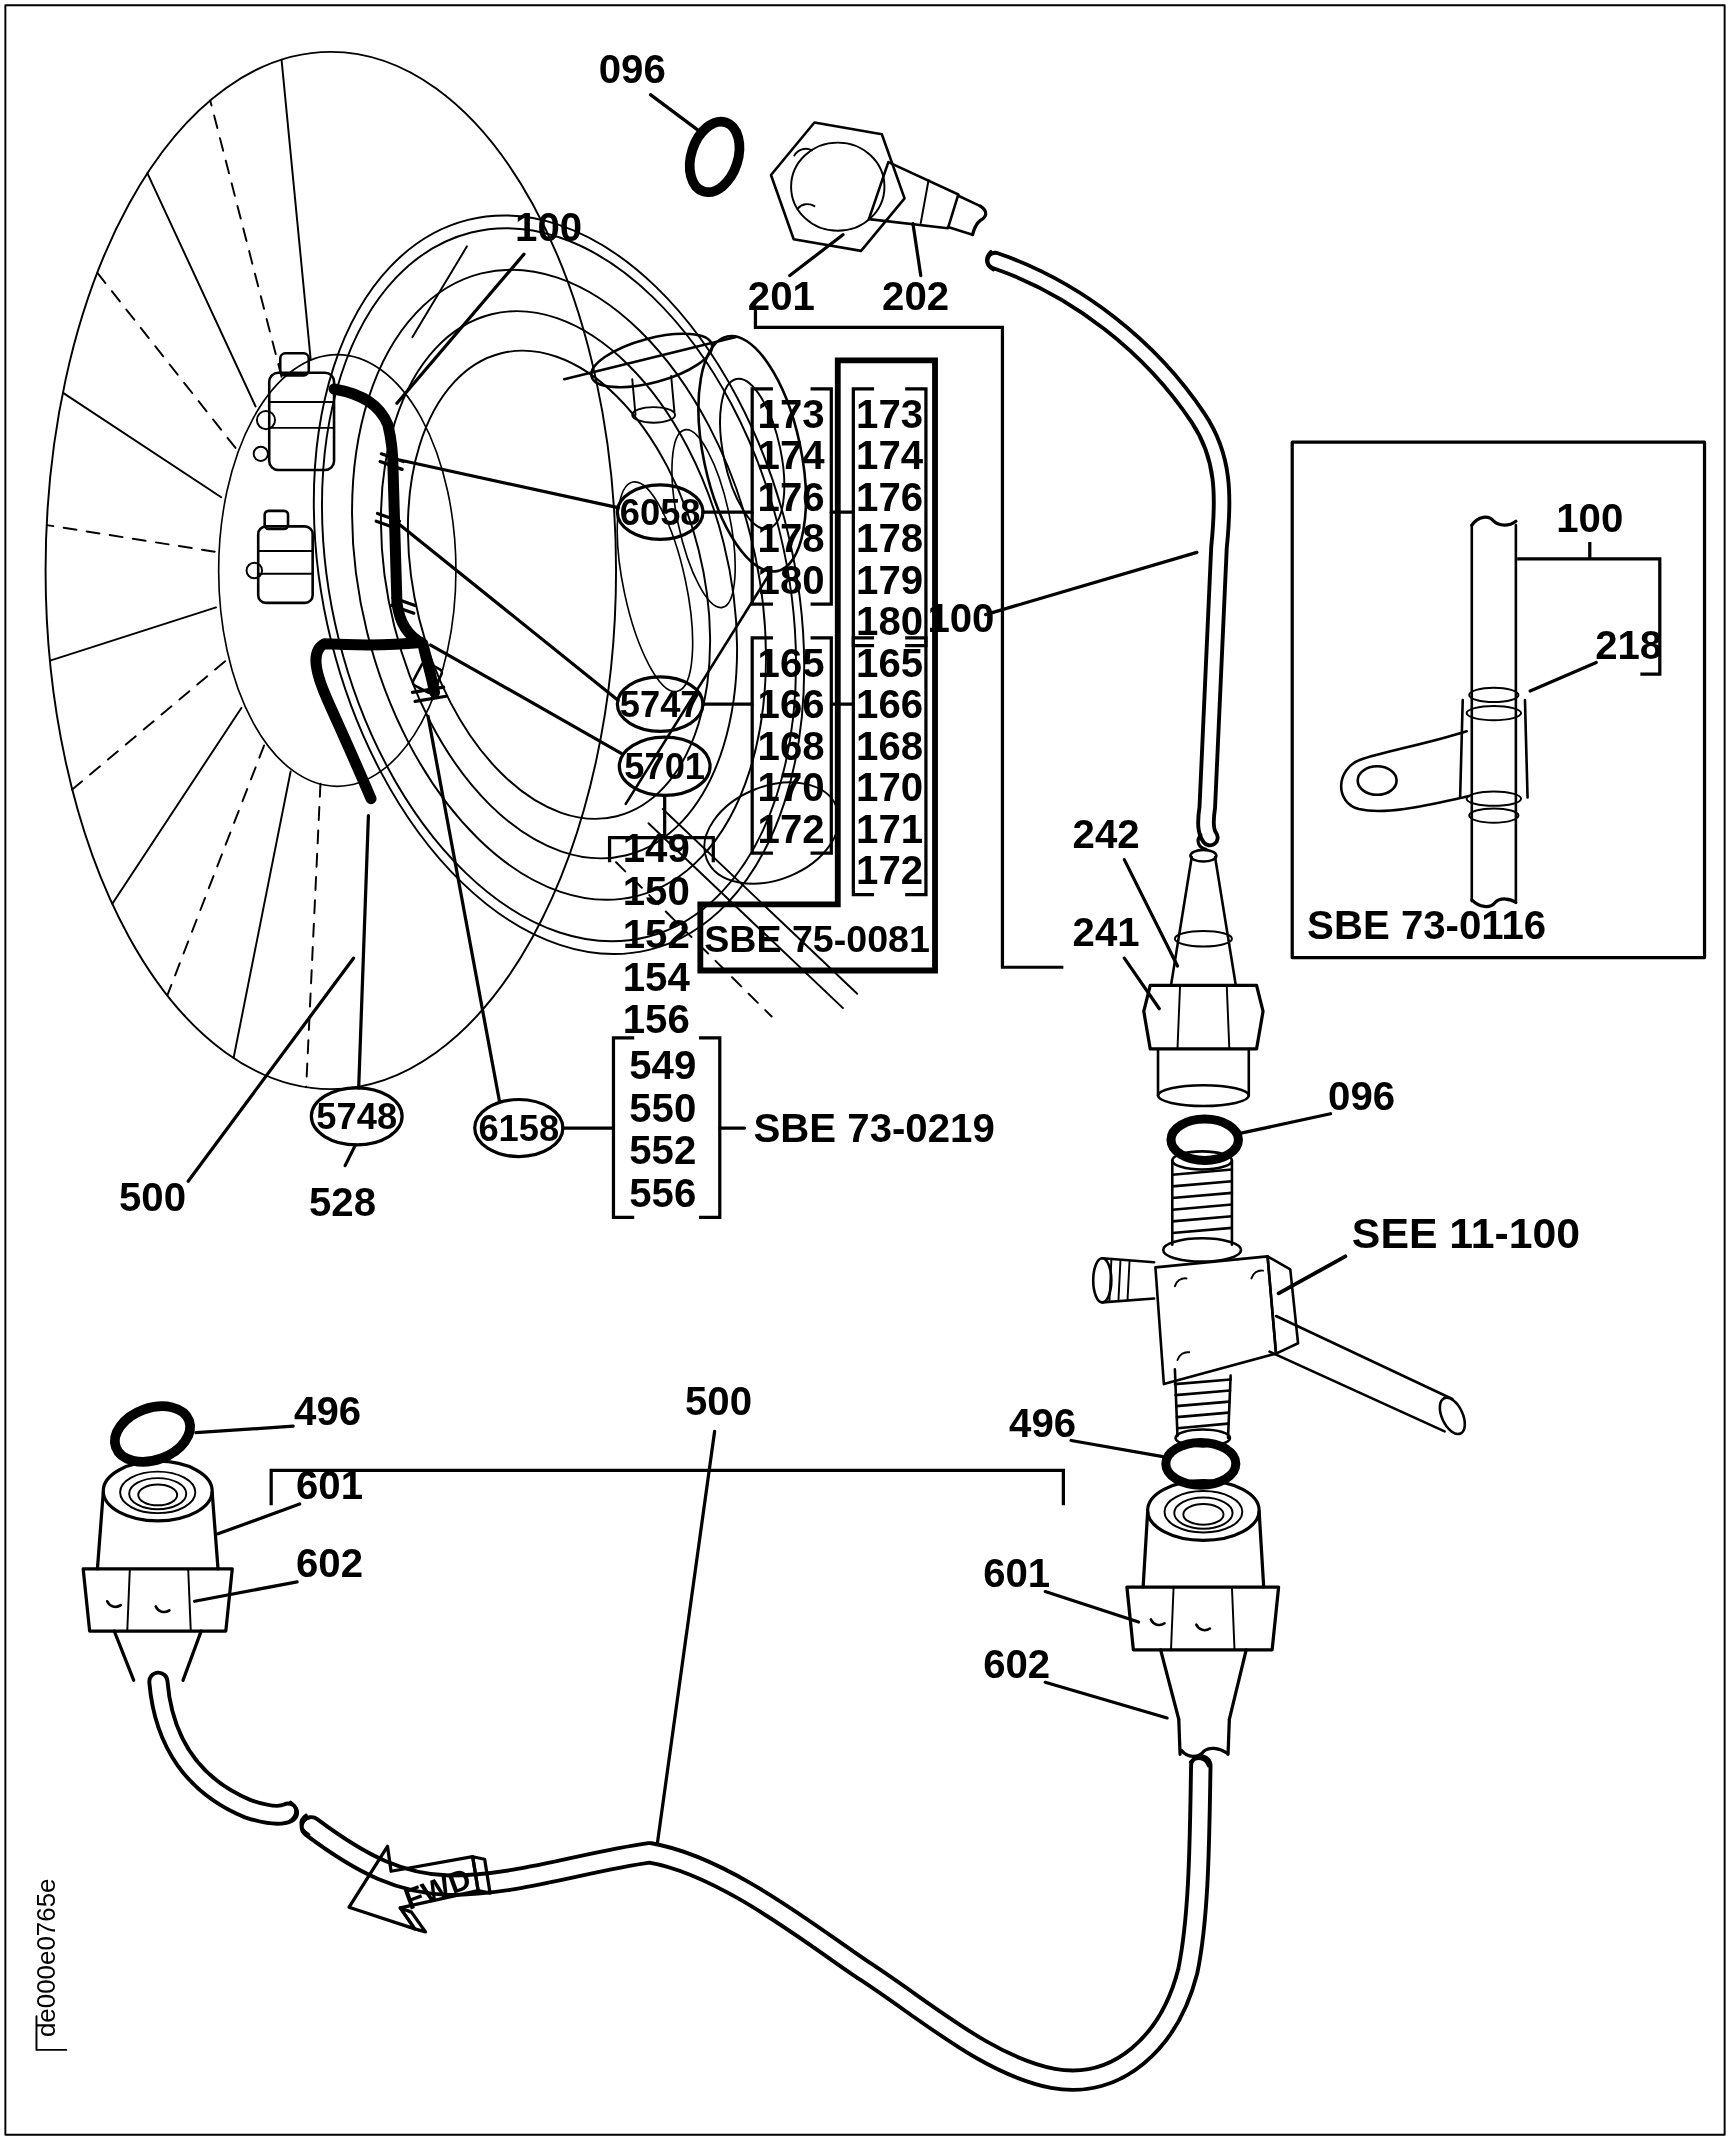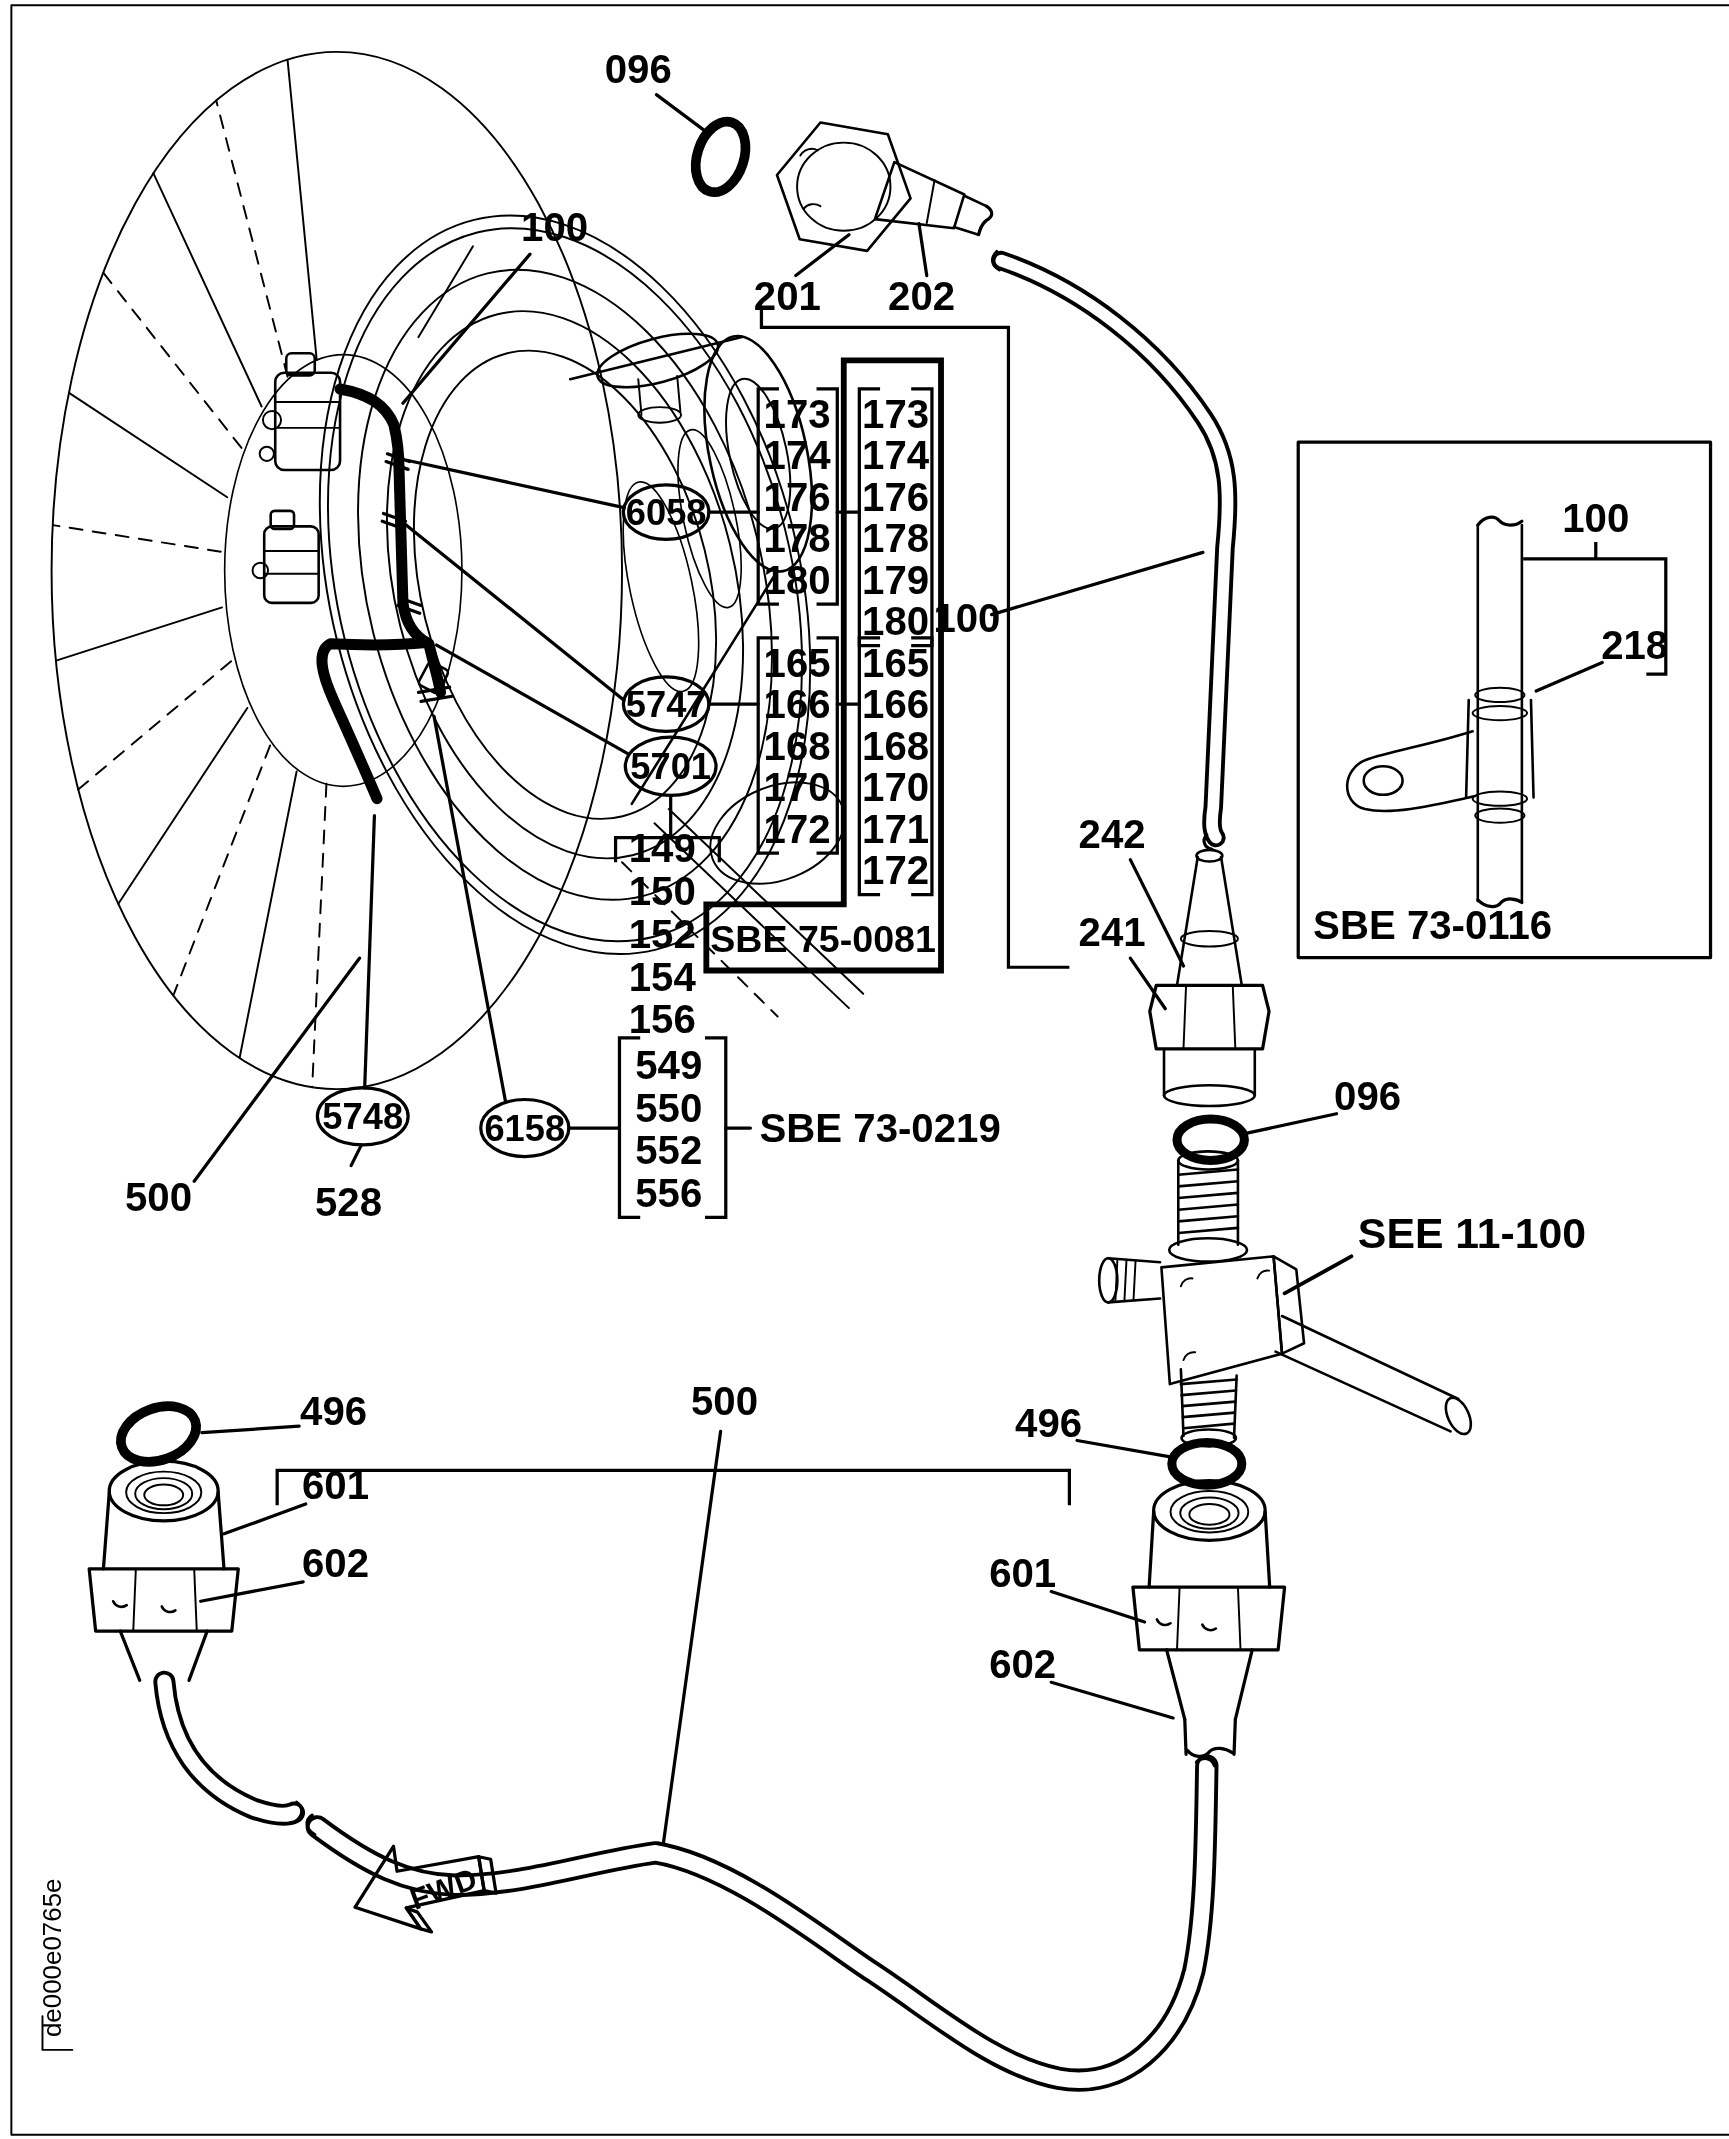--- a/index.html
+++ b/index.html
@@ -1,17 +1,17 @@
 <!DOCTYPE html>
 <html style="font-size:10.4px"><head>
 <meta charset="utf-8">
 <style>
   html,body{margin:0;padding:0;background:#fff;}
   body{font-family:"Liberation Sans", sans-serif;}
-  .page{position:relative;width:1686px;height:2140px;background:#ffffff;padding-left:6px;}
+  .page{position:relative;width:1686px;height:2140px;background:#ffffff;}
   svg{display:block;}
   svg text{fill:#000;font-family:"Liberation Sans", sans-serif;font-weight:bold;}
   .ln{stroke:#000;fill:none;stroke-linecap:round;stroke-linejoin:round;}
   .thin{stroke-width:3;}
   .med{stroke-width:4;}
   .lead{stroke-width:5;}
   .brk{stroke-width:5;}
   .bracket{stroke-width:5;fill:none;stroke:#000;}
   .boxline{stroke-width:9;fill:none;stroke:#000;}
   .tube-out{stroke:#000;fill:none;stroke-linecap:round;stroke-linejoin:round;}

